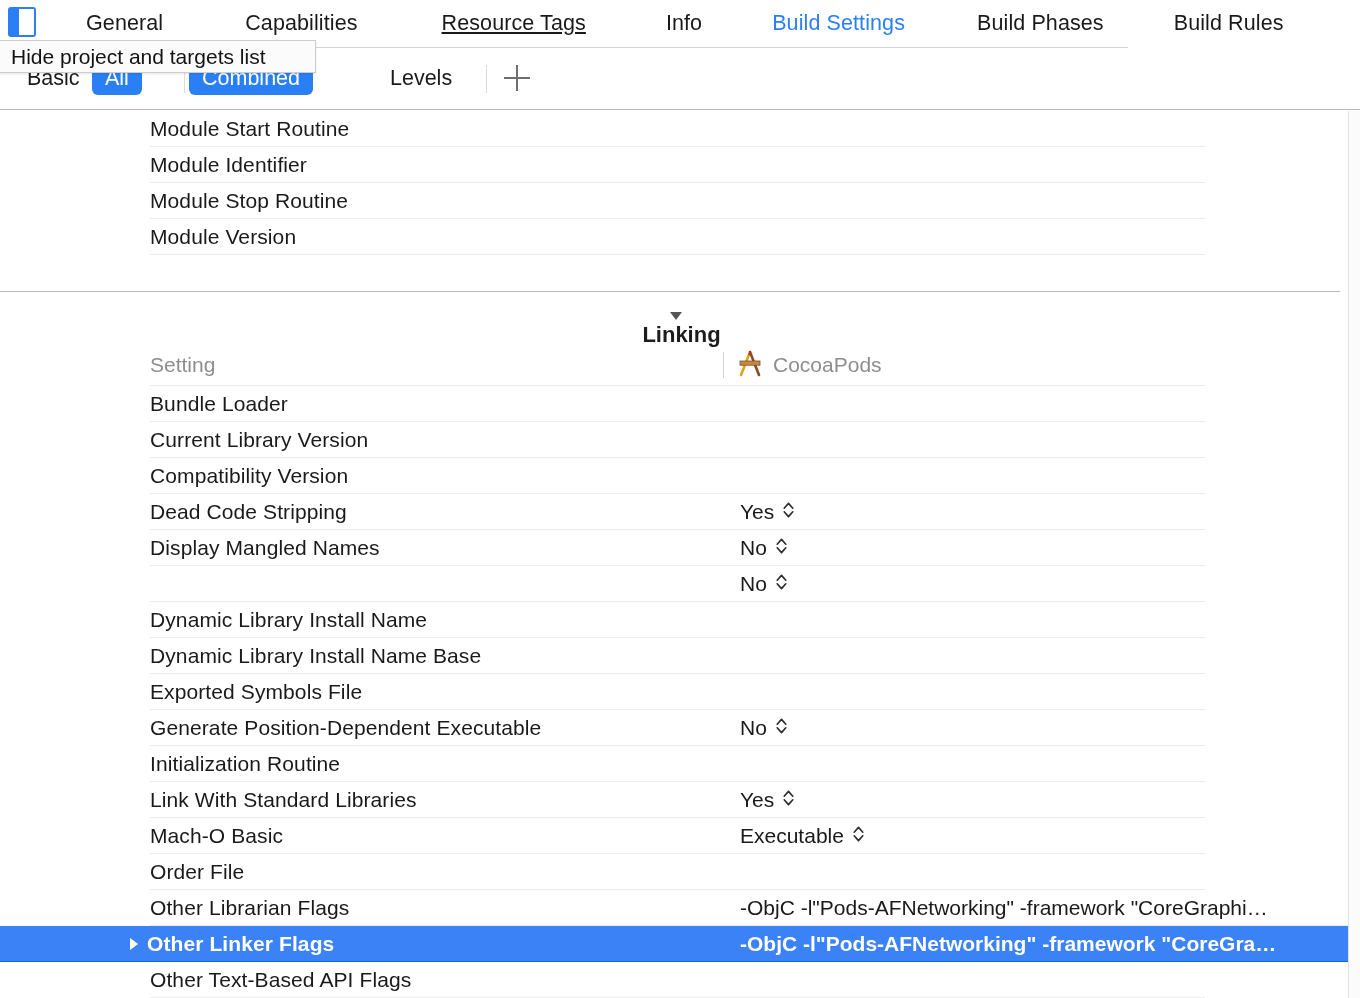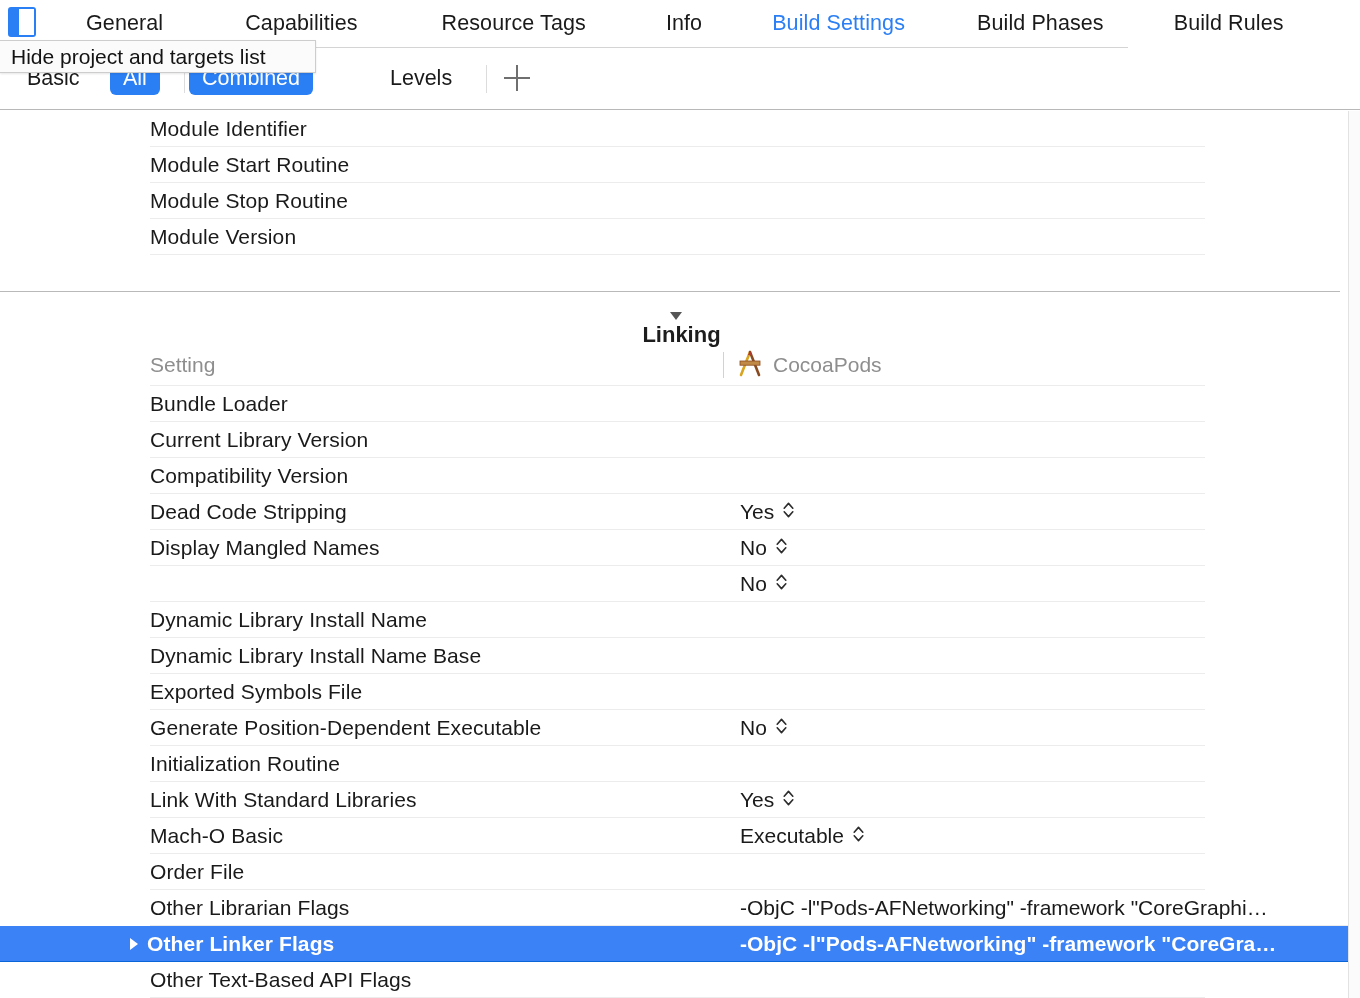--- a/index.html
+++ b/index.html
@@ -48,21 +48,21 @@
     font-size: 21.5px;
     color: #1a1a1a;
     padding: 0 10px;
     white-space: nowrap;
     cursor: default;
     letter-spacing: 0.1px;
   }
   .tab.active { color: #2b7ff5; }
   .tab.t-general    { margin-left: 24px; }
   .tab.t-caps       { margin-left: 62px; }
-  .tab.t-restags    { margin-left: 64px; }
+  .tab.t-restags    { margin-left: 64px; text-decoration: underline; }
   .tab.t-info       { margin-left: 60px; }
   .tab.t-bsettings  { margin-left: 50px; }
   .tab.t-bphases    { margin-left: 52px; }
   .tab.t-brules     { margin-left: 50px; }
 
   
   .filterbar {
     position: absolute; left: 0; top: 49px;
     width: 1360px; height: 61px;
     background: #ffffff;
@@ -76,21 +76,21 @@
     top: 12px;
     height: 34px;
     line-height: 34px;
     padding: 0 13px;
     border-radius: 6px;
     white-space: nowrap;
     cursor: default;
   }
   .seg.on { background: #2b7ff5; color: #ffffff; }
   .seg-basic    { left: 14px; }
-  .seg-all      { left: 110px; }
+  .seg-all      { left: 92px; }
   .seg-sep1     { position: absolute; left: 184px; top: 16px; width: 1px; height: 28px; background: #dcdcdc; }
   .seg-combined { left: 189px; }
   .seg-levels   { left: 377px; }
   .seg-sep2     { position: absolute; left: 486px; top: 16px; width: 1px; height: 28px; background: #dcdcdc; }
   .plus-btn {
     position: absolute; left: 502px; top: 14px;
     width: 30px; height: 30px;
     cursor: pointer;
   }
   .plus-btn::before, .plus-btn::after {
@@ -294,24 +294,24 @@
       <input class="search-input" type="text" placeholder="" style="">
     </div>
   </div>
 
   <div class="tooltip">Hide project and targets list</div>
 
   <div class="content">
 
     <div id="top-rows">
         <div class="row">
+          <span class="label">Module Start Routine</span>
+        </div>
+        <div class="row">
           <span class="label">Module Identifier</span>
-        </div>
-        <div class="row">
-          <span class="label">Module Start Routine</span>
         </div>
         <div class="row">
           <span class="label">Module Stop Routine</span>
         </div>
         <div class="row">
           <span class="label">Module Version</span>
         </div>
       </div>
 
     <div class="spacer-24"></div>

